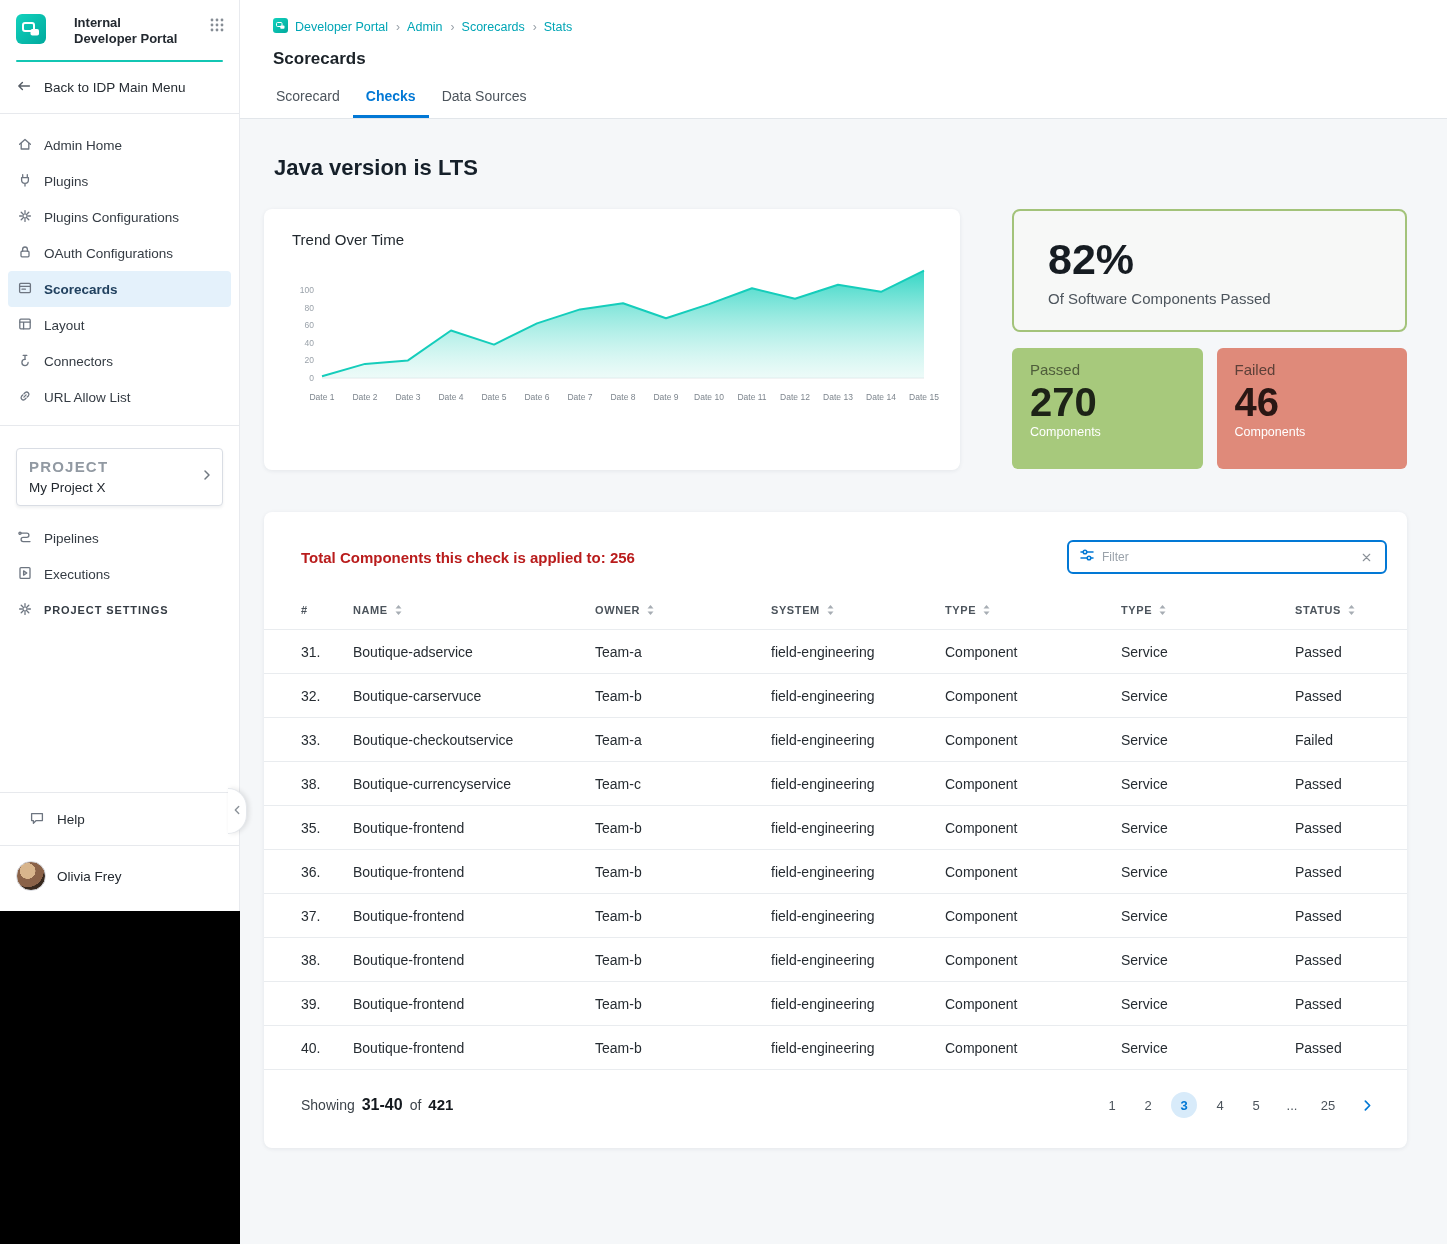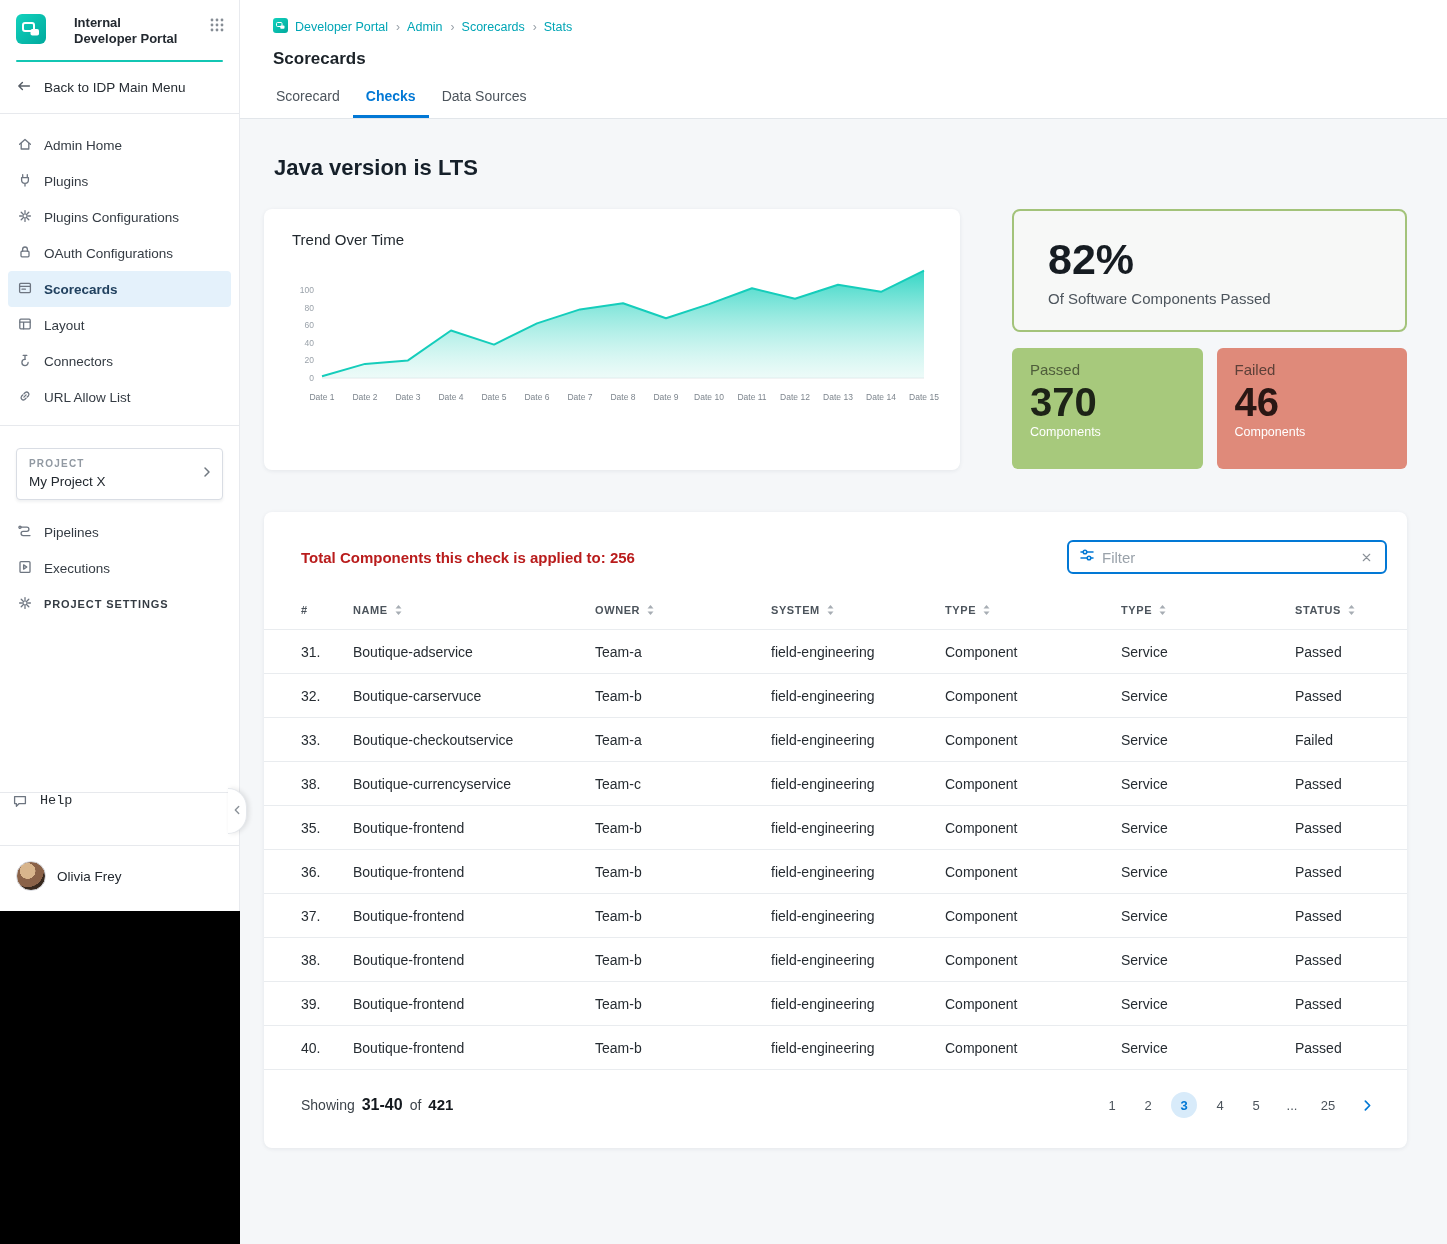--- a/index.html
+++ b/index.html
@@ -17,25 +17,25 @@
   .divider { height: 1px; background: #e7e9ed; flex: 0 0 1px; }
   .nav { padding: 13px 8px 10px; }
   .nav2 { padding: 6px 8px 10px; }
   .nav-item { display: flex; align-items: center; gap: 11px; height: 36px; padding: 0 9px; border-radius: 4px;
               font-size: 13.5px; color: #343b43; cursor: pointer; }
   .nav-item svg { flex: 0 0 16px; }
   .nav-item.selected { background: #e4f1fb; color: #21415f; font-weight: 700; }
   .caps-label { font-size: 11px; letter-spacing: .9px; font-weight: 700; color: #343b43; }
   .project-card { margin: 22px 16px 8px; border: 1px solid #d9dde4; border-radius: 4px; padding: 9px 12px 10px;
                   position: relative; background: #fff; box-shadow: 0 2px 3px rgba(40,50,70,.07); cursor: pointer; }
-  .project-eyebrow { font-size: 10px; letter-spacing: 1.2px; color: #9199a2; font-weight: 700; }
+  .project-eyebrow { font-size: 15px; letter-spacing: 1.2px; color: #9199a2; font-weight: 700; }
   .project-name { font-size: 13.5px; color: #232930; margin-top: 5px; }
   .project-chevron { position: absolute; right: 8px; top: 50%; transform: translateY(-50%); }
   .sb-spacer { flex: 1; }
-  .help-row { display: flex; align-items: flex-start; gap: 12px; padding: 0 12px; height: 52px; font-size: 13.5px; color: #262c32; cursor: pointer; font-family: Liberation Mono, monospace; }
+  .help-row { display: flex; align-items: center; gap: 12px; padding: 0 29px; height: 52px; font-size: 13.5px; color: #262c32; cursor: pointer; }
   .user-row { display: flex; align-items: center; gap: 11px; padding: 15px 16px 20px; cursor: pointer; }
   .avatar { width: 30px; height: 30px; border-radius: 50%;
             background: radial-gradient(circle at 38% 32%, #d8b58c 0 30%, #8a6248 31% 62%, #38291e 63%);
             border: 1px solid #d8dadf; }
   .user-name { font-size: 13.5px; color: #232930; }
   .collapse-handle { position: absolute; left: 228px; top: 788px; width: 19px; height: 46px; background: #fff;
                      border: 1px solid #e4e7eb; border-left: none; border-radius: 0 23px 23px 0;
                      box-shadow: 2px 0 5px rgba(0,0,0,.10); display: flex; align-items: center; justify-content: center;
                      cursor: pointer; z-index: 5; }
 
@@ -77,21 +77,21 @@
   .passed .stat-value { color: #1d2317; }
   .failed .stat-value { color: #2a1714; }
   .stat-unit { font-size: 12.5px; color: #fff; margin-top: 1px; }
 
   .table-card { margin-top: 42px; width: 1143px; background: #fff; border-radius: 8px;
                 box-shadow: 0 1px 4px rgba(30,40,60,.08); padding-bottom: 30px; }
   .table-head { display: flex; align-items: center; justify-content: space-between; padding: 28px 20px 4px 37px; }
   .table-title { font-size: 15px; font-weight: 700; color: #b91c1c; }
   .filter-box { display: flex; align-items: center; width: 320px; height: 34px; border: 2px solid #0278d5;
                 border-radius: 6px; padding: 0 10px; background: #fff; }
-  .filter-input { border: none; outline: none; flex: 1; font-size: 15px; color: #333; padding: 0 7px;
+  .filter-input { border: none; outline: none; flex: 1; font-size: 12px; color: #333; padding: 0 7px;
                   font-family: "Liberation Sans", sans-serif; background: transparent; }
   .filter-input::placeholder { color: #9aa2aa; }
   .close-btn { background: none; border: none; padding: 2px; cursor: pointer; display: flex; }
 
   table.components { width: 100%; border-collapse: collapse; margin-top: 16px; }
   .components th { font-size: 11px; letter-spacing: .6px; color: #4c545c; text-align: left; font-weight: 700;
                    padding: 10px 8px 13px 8px; white-space: nowrap; cursor: pointer; }
   .components th:first-child, .components td:first-child { padding-left: 37px; }
   .components th .sort { margin-left: 6px; vertical-align: -2px; }
   .components td { font-size: 14px; color: #262c32; padding: 13px 8px; border-top: 1px solid #e9ecef; height: 44px; }
@@ -346,21 +346,21 @@
         </div>
 
         <div class="right-col">
           <div class="summary-card">
             <div class="summary-percent">82%</div>
             <div class="summary-caption">Of Software Components Passed</div>
           </div>
           <div class="pf-row">
             <div class="stat-card passed">
               <div class="stat-label">Passed</div>
-              <div class="stat-value">370</div>
+              <div class="stat-value">270</div>
               <div class="stat-unit">Components</div>
             </div>
             <div class="stat-card failed">
               <div class="stat-label">Failed</div>
               <div class="stat-value">46</div>
               <div class="stat-unit">Components</div>
             </div>
           </div>
         </div>
       </div>

